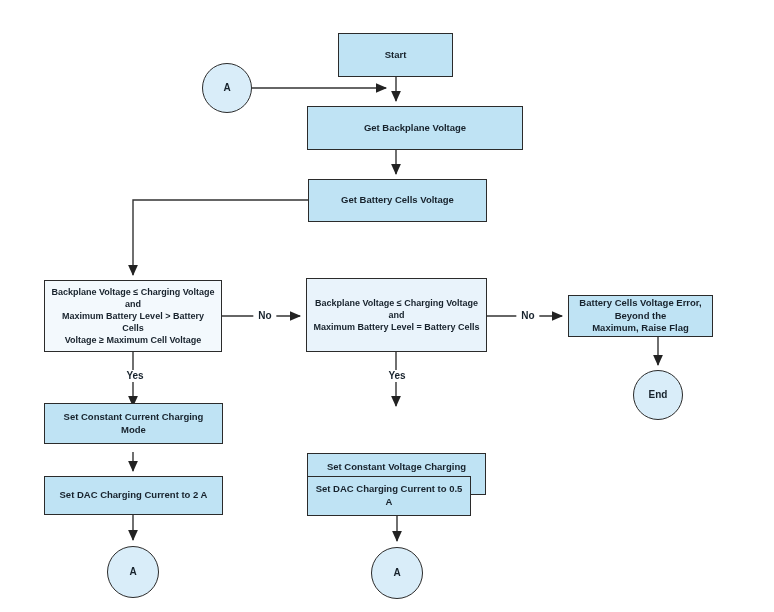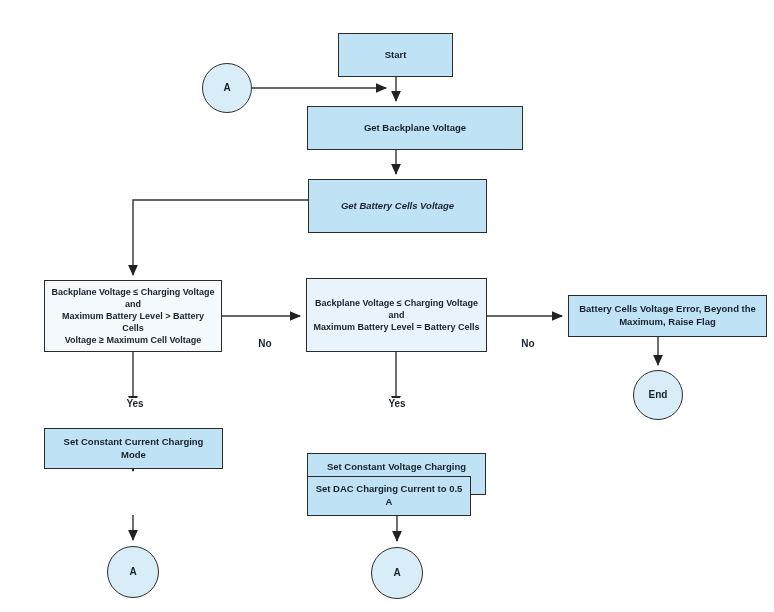--- a/index.html
+++ b/index.html
@@ -46,21 +46,20 @@
   }
   .edge-label {
     position: absolute;
     transform: translate(-50%, -50%);
     background: var(--background, #ffffff);
     color: var(--text, #17222c);
     font-weight: bold;
     font-size: 10px;
     padding: 1px 5px;
     line-height: 1;
-    margin-top: 28px;
   }
 </style>
 </head>
 <body>
 
 <div class="canvas">
 
   <svg class="edges-layer" width="774" height="612" viewBox="0 0 774 612">
     <defs>
       <marker id="arrow" markerWidth="10" markerHeight="10" refX="7.2" refY="3.5" orient="auto">
@@ -96,38 +95,39 @@
       <path d="M397,516 L397,541" marker-end="url(#arrow)"></path>
     </g>
   </svg>
 
   <div class="node process" style="left:338px; top:33px; width:115px; height:44px;">Start</div>
 
   <div class="node circle" style="left:202px; top:63px; width:50px; height:50px;">A</div>
 
   <div class="node process" style="left:307px; top:106px; width:216px; height:44px;">Get Backplane Voltage</div>
 
-  <div class="node process" style="left:308px; top:179px; width:179px; height:54px;font-style:italic;">Get Battery Cells Voltage</div>
+  <div class="node process" style="left:308px; top:179px; width:179px; height:43px;">Get Battery Cells Voltage</div>
 
   <div class="node decision-left" style="left:44px; top:280px; width:178px; height:72px;">Backplane Voltage ≤ Charging Voltage
 and
 Maximum Battery Level &gt; Battery Cells
 Voltage ≥ Maximum Cell Voltage</div>
 
   <div class="node decision-mid" style="left:306px; top:278px; width:181px; height:74px;">Backplane Voltage ≤ Charging Voltage
 and
 Maximum Battery Level = Battery Cells</div>
 
-  <div class="node process" style="left:568px; top:295px; width:199px; height:42px;">Battery Cells Voltage Error, Beyond the
+  <div class="node process" style="left:568px; top:295px; width:145px; height:42px;">Battery Cells Voltage Error, Beyond the
 Maximum, Raise Flag</div>
 
   <div class="node circle" style="left:633px; top:370px; width:50px; height:50px;">End</div>
 
-  <div class="node process" style="left:44px; top:428px; width:179px; height:41px;">Set Constant Current Charging Mode</div>
+  <div class="node process" style="left:44px; top:403px; width:179px; height:41px;">Set Constant Current Charging Mode</div>
 
+  <div class="node process" style="left:44px; top:476px; width:179px; height:39px;">Set DAC Charging Current to 2 A</div>
 
   <div class="node process" style="left:307px; top:411px; width:179px; height:42px;margin-top:42px;">Set Constant Voltage Charging Mode</div>
 
   <div class="node process" style="left:307px; top:476px; width:164px; height:40px;">Set DAC Charging Current to 0.5 A</div>
 
   <div class="node circle" style="left:107px; top:546px; width:52px; height:52px;">A</div>
 
   <div class="node circle" style="left:371px; top:547px; width:52px; height:52px;">A</div>
 
   <div class="edge-label" style="left:265px; top:316px;">No</div>

